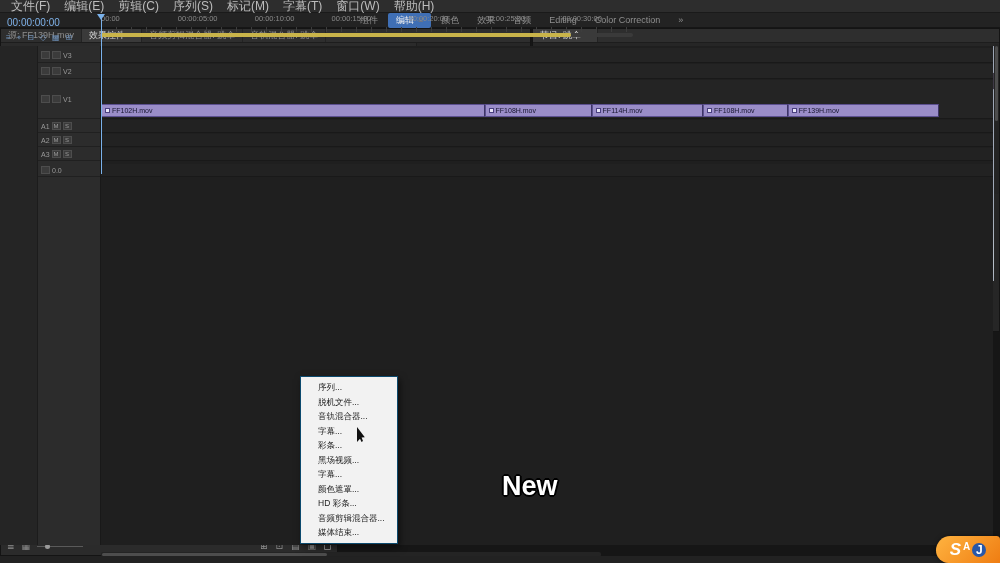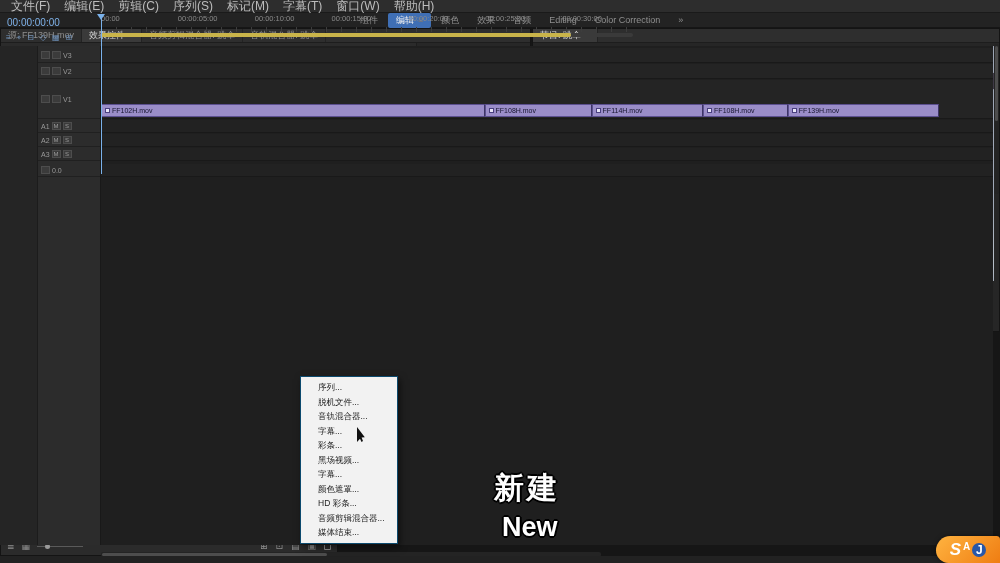--- a/index.html
+++ b/index.html
@@ -508,21 +508,20 @@
   <div class="mi">字幕...</div>
   <div class="mi">颜色遮罩...</div>
   <div class="mi">HD 彩条...</div>
   <div class="mi">音频剪辑混合器...</div>
   <div class="mi">媒体结束...</div>
 </div>
 
 <div id="cursor"></div>
 
 <div id="caption">
-  <div class="l1">新建</div>
   <div class="l2">New</div>
 </div>
 
 <div id="logo">
   <span class="ls">S</span>
   <span class="la">A</span>
   <span class="lj">J</span>
 </div>
 
 <div id="status-bar"></div>

